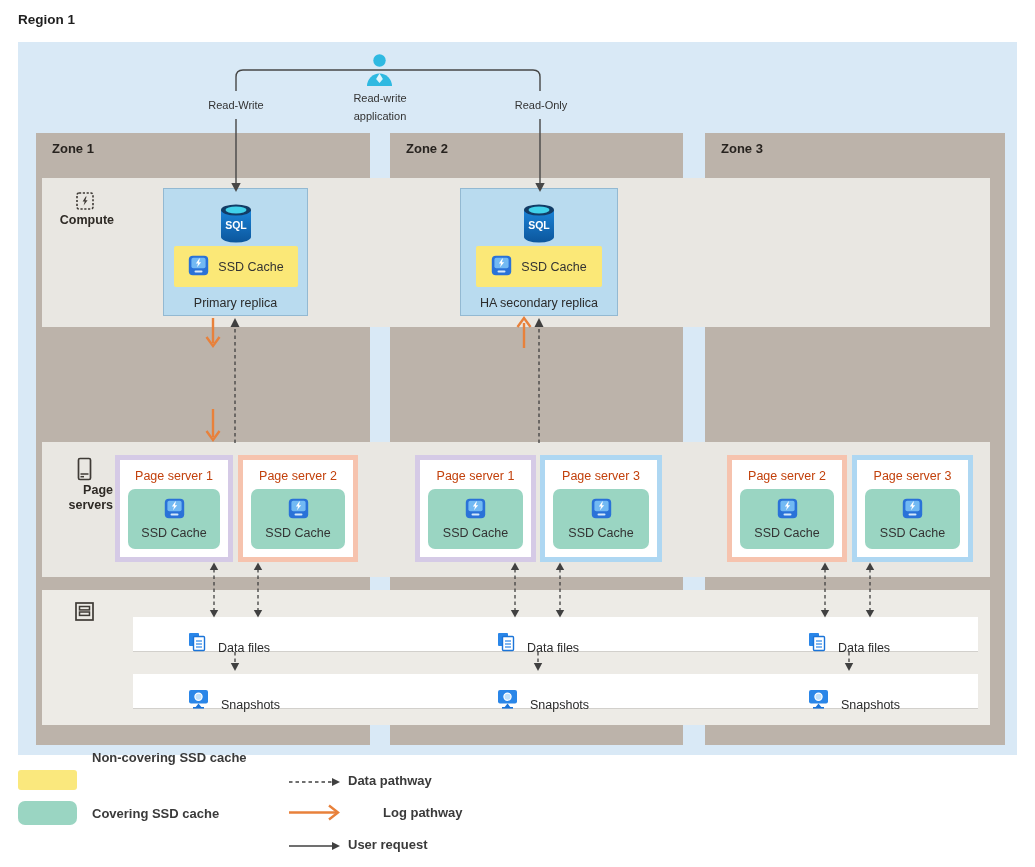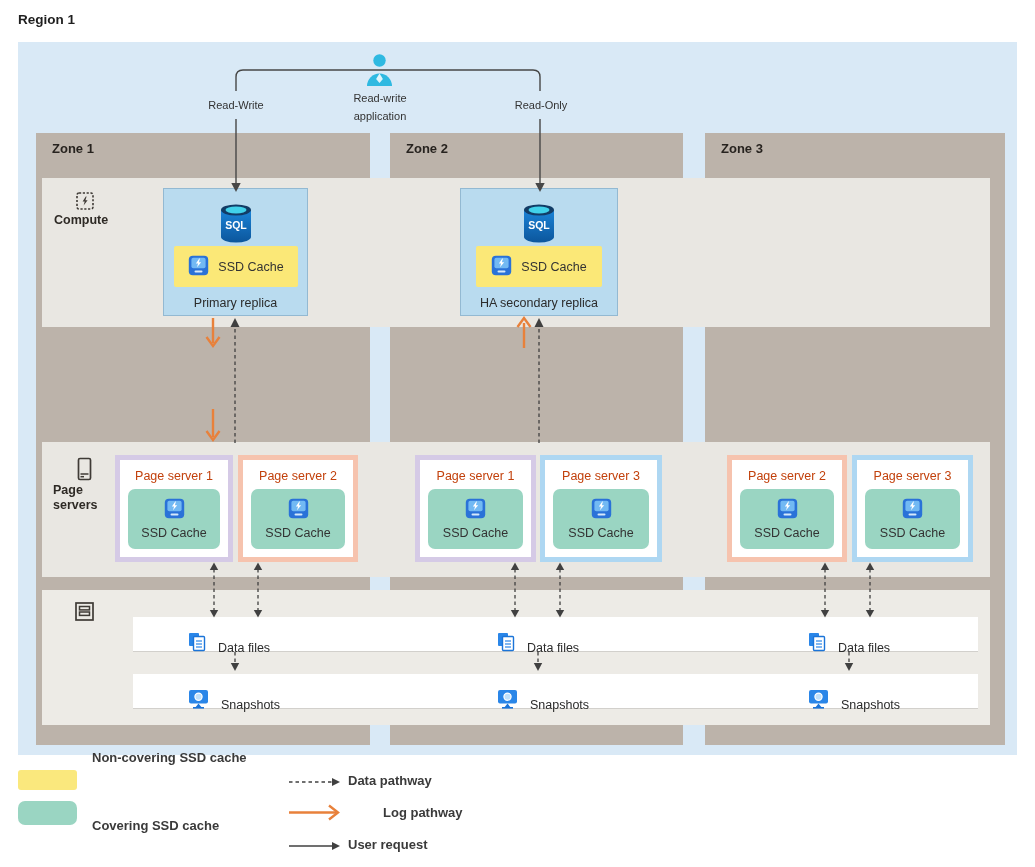--- a/index.html
+++ b/index.html
@@ -15,21 +15,21 @@
   .band{position:absolute;left:24px;width:948px;}
   #band-compute{top:136px;height:149px;background:#e9e7e2;}
   #band-pages{top:400px;height:135px;background:#e9e7e2;}
   #band-storage{top:548px;height:135px;background:#edebe6;}
   #band-log{top:305px;height:61px;background:#f6be72;border-radius:10px;z-index:3;
             display:flex;align-items:center;}
   #log-label{margin-left:38px;font-weight:bold;font-size:12.5px;line-height:16px;
              color:#3a3128;text-align:center;}
   
   .side-label{position:absolute;font-weight:bold;font-size:12.5px;color:#2e2a25;
-              text-align:left;line-height:16px;}
+              text-align:right;line-height:16px;}
   #compute-label{left:36px;top:170px;width:60px;}
   #pages-label{left:35px;top:441px;width:60px;line-height:15px;}
   #storage-label{left:23px;top:578px;width:80px;line-height:17px;}
   #compute-icon{left:57px;top:149px;}
   #pages-icon{left:58px;top:415px;}
   #storage-icon{left:56px;top:559px;}
   
   .replica{position:absolute;top:146px;height:128px;background:#b9dbef;
            border:1px solid #93b9d2;box-sizing:border-box;z-index:4;
            display:flex;flex-direction:column;align-items:center;}
@@ -72,21 +72,21 @@
   #overlay{left:0;top:0;z-index:10;pointer-events:none;}
   .uline{stroke:#474747;stroke-width:1.4;fill:none;}
   .uhead{fill:#474747;stroke:none;}
   .dline{stroke:#404040;stroke-width:1.3;fill:none;stroke-dasharray:3.5 3;}
   .dhead{fill:#404040;stroke:none;}
   .oline{stroke:#e8813b;stroke-width:2.4;fill:none;}
   
   .legend-label{position:absolute;font-weight:bold;font-size:13px;color:#3a3a3a;}
   #sw-yellow{left:18px;top:770px;width:59px;height:20px;background:#fae87d;border-radius:3px;}
   #sw-green{left:18px;top:801px;width:59px;height:24px;background:#9ad5c2;border-radius:7px;}
-  #lg1{left:92px;top:750px;} #lg2{left:92px;top:806px;margin-top:12px;}
+  #lg1{left:92px;top:750px;} #lg2{left:92px;top:806px;}
   #lg3{left:348px;top:773px;} #lg4{left:348px;top:805px;padding-left:35px;} #lg5{left:348px;top:837px;}
   .legend-arrow{position:absolute;}
   #la-dash{left:288px;top:774px;} #la-log{left:288px;top:804px;} #la-user{left:288px;top:838px;}
   #region-label{left:18px;top:12px;font-weight:bold;font-size:13.5px;color:#1f1f1f;}
 </style>
 </head>
 <body>
 
 <div id="page">
 

